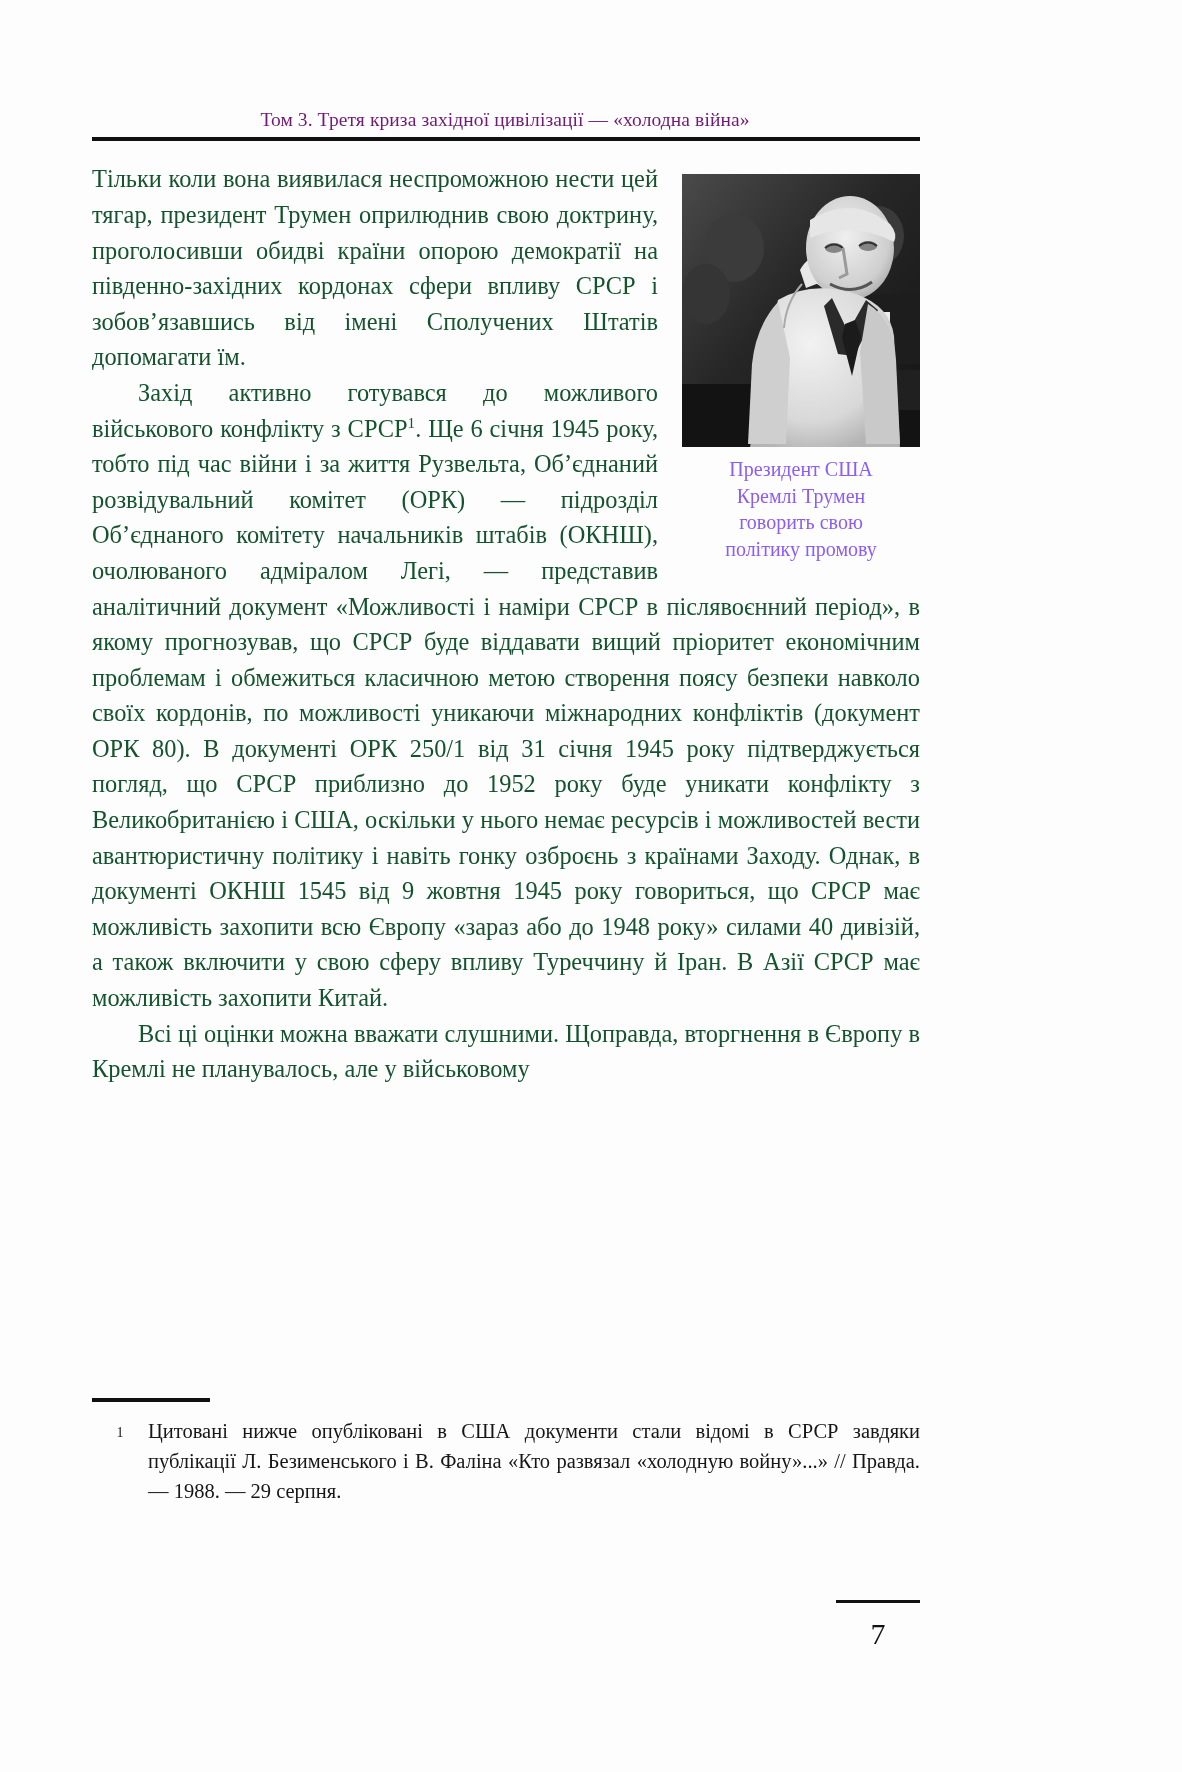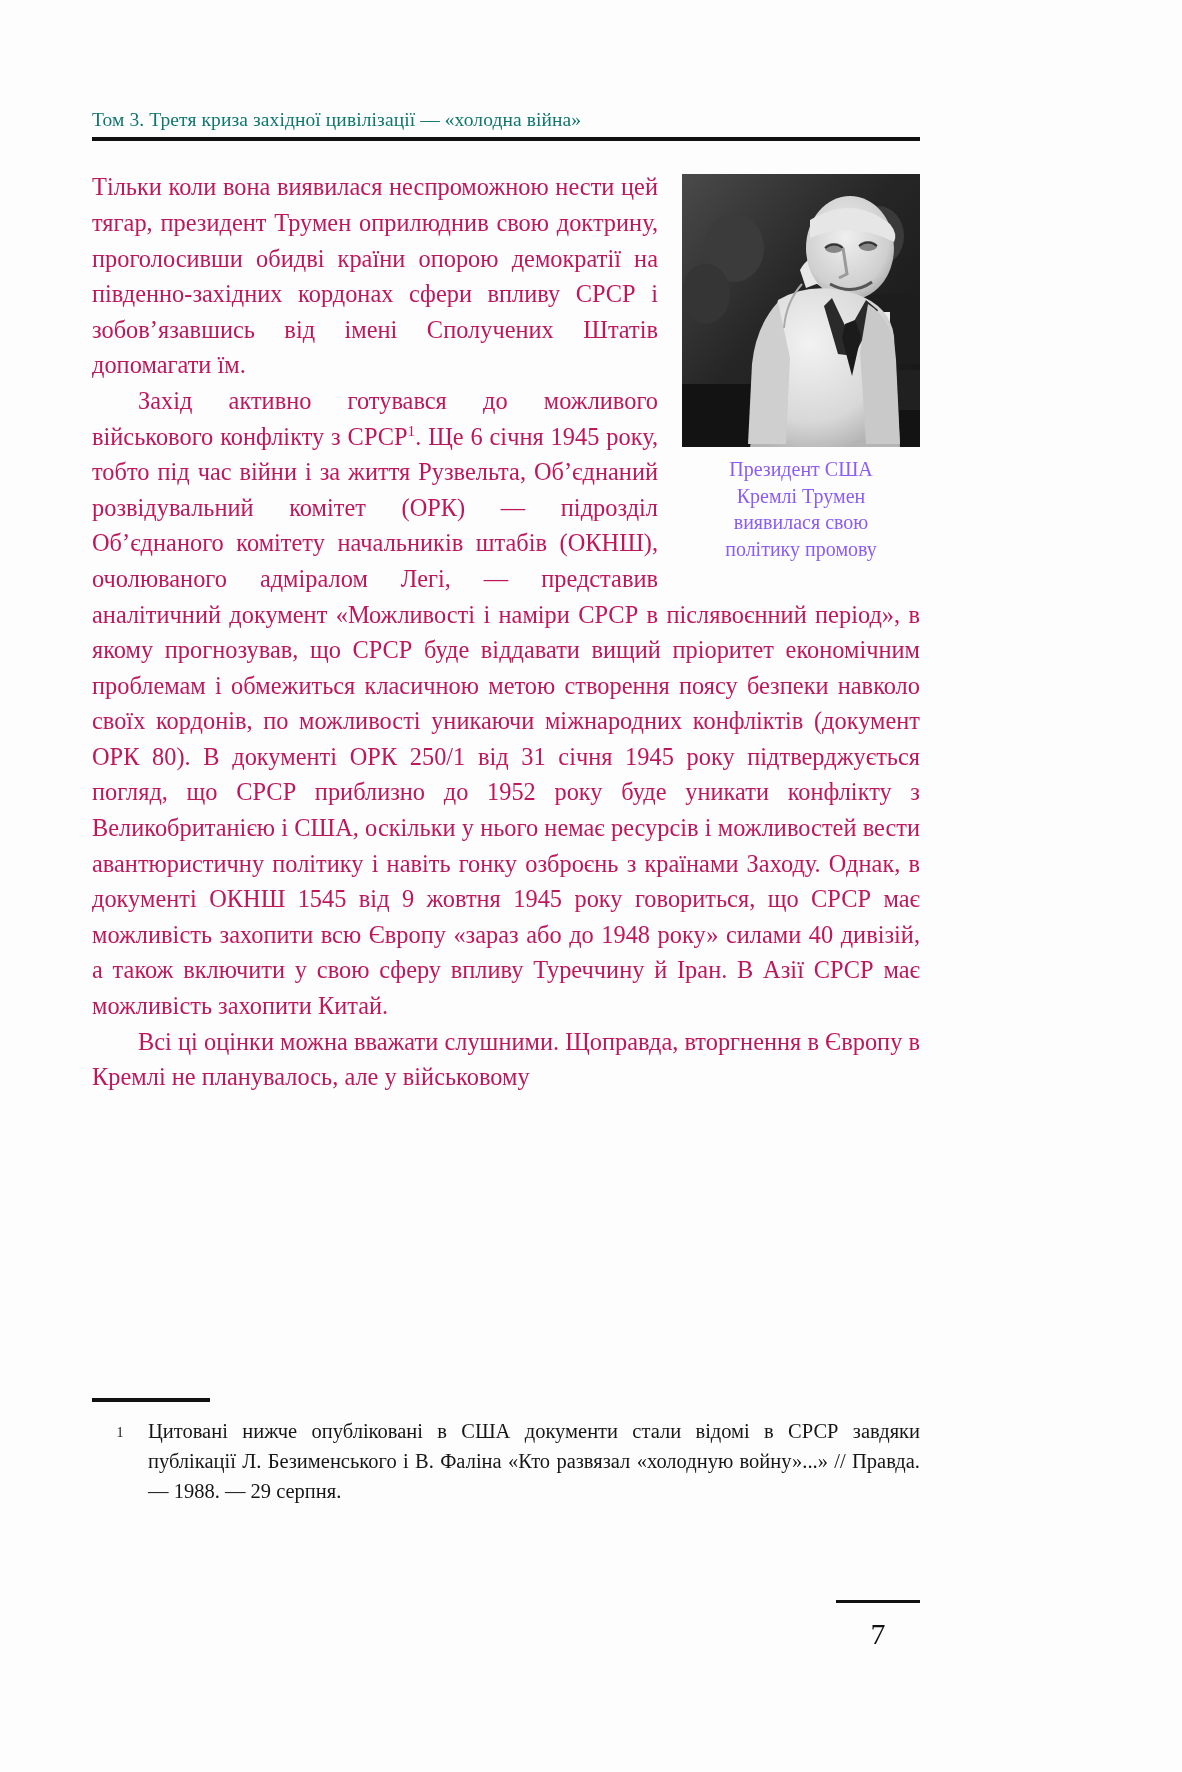--- a/index.html
+++ b/index.html
@@ -24,24 +24,24 @@
   }
   .content {
     position: absolute;
     left: 92px;
     top: 108px;
     width: 828px;
   }
 
   
   .running-head {
-    text-align: left;
+    text-align: center;
     font-size: 19.5px;
     letter-spacing: 0.1px;
-    color: #0f766e;
+    color: #701a75;
     line-height: 1.2;
     padding-right: 2px;
   }
   .head-rule {
     margin-top: 6px;
     height: 4px;
     background: #111;
     width: 100%;
   }
 
@@ -63,27 +63,27 @@
   .caption {
     margin-top: 9px;
     text-align: center;
     font-size: 20px;
     line-height: 1.32;
     color: #8b5cf6;
   }
 
   
   .body-text {
-    margin-top: 28px;
+    margin-top: 20px;
     font-size: 24.4px;
     line-height: 35.6px;
     text-align: justify;
     text-justify: inter-word;
     hyphens: manual;
-    color: #be185d;
+    color: #14532d;
   }
   .body-text p { margin: 0; }
   .body-text p.indent { text-indent: 46px; }
   sup {
     font-size: 0.62em;
     vertical-align: super;
     line-height: 0;
   }
 
   
@@ -191,21 +191,21 @@
           <path d="M150 124 l16 34 l18 -32 l12 10 l-24 46 l-16 -2 l-14 -48 z" fill="#2a2a2a"></path>
           <path d="M163 150 l10 -4 l6 16 l-9 40 l-10 -38 z" fill="#1b1b1b"></path>
           <path d="M96 128 q-22 24 -26 62 l-4 80 l38 0 l4 -86 z" fill="#cfcfcf"></path>
           <path d="M186 130 q26 16 28 56 l4 84 l-34 0 l-6 -92 z" fill="#c9c9c9"></path>
           <path d="M120 110 q-16 18 -18 44" stroke="#aaa" stroke-width="2" fill="none"></path>
         </svg>
       </div>
       <div class="caption">
         <div>Президент США</div>
         <div>Кремлі Трумен</div>
-        <div>виявилася свою</div>
+        <div>говорить свою</div>
         <div>політику промову</div>
       </div>
     </div>
 
     <div class="body-text clearfix">
       <p>Тільки коли вона виявилася неспроможною нести цей тягар, президент Трумен оприлюднив свою доктрину, проголосивши обидві країни опорою демократії на південно-західних кордонах сфери впливу СРСР і зобов’язавшись від імені Сполучених Штатів допомагати їм.</p>
       <p class="indent"><span>Захід активно готувався до можливого військового конфлікту з СРСР</span><sup>1</sup><span>. Ще 6 січня 1945 року, тобто під час війни і за життя Рузвельта, Об’єднаний розвідувальний комітет (ОРК) — підрозділ Об’єднаного комітету начальників штабів (ОКНШ), очолюваного адміралом Легі, — представив аналітичний документ «Можливості і наміри СРСР в післявоєнний період», в якому прогнозував, що СРСР буде віддавати вищий пріоритет економічним проблемам і обмежиться класичною метою створення поясу безпеки навколо своїх кордонів, по можливості уникаючи міжнародних конфліктів (документ ОРК 80). В документі ОРК 250/1 від 31 січня 1945 року підтверджується погляд, що СРСР приблизно до 1952 року буде уникати конфлікту з Великобританією і США, оскільки у нього немає ресурсів і можливостей вести авантюристичну політику і навіть гонку озброєнь з країнами Заходу. Однак, в документі ОКНШ 1545 від 9 жовтня 1945 року говориться, що СРСР має можливість захопити всю Європу «зараз або до 1948 року» силами 40 дивізій, а також включити у свою сферу впливу Туреччину й Іран. В Азії СРСР має можливість захопити Китай.</span></p>
       <p class="indent">Всі ці оцінки можна вважати слушними. Щоправда, вторгнення в Європу в Кремлі не планувалось, але у військовому</p>
     </div>
 

